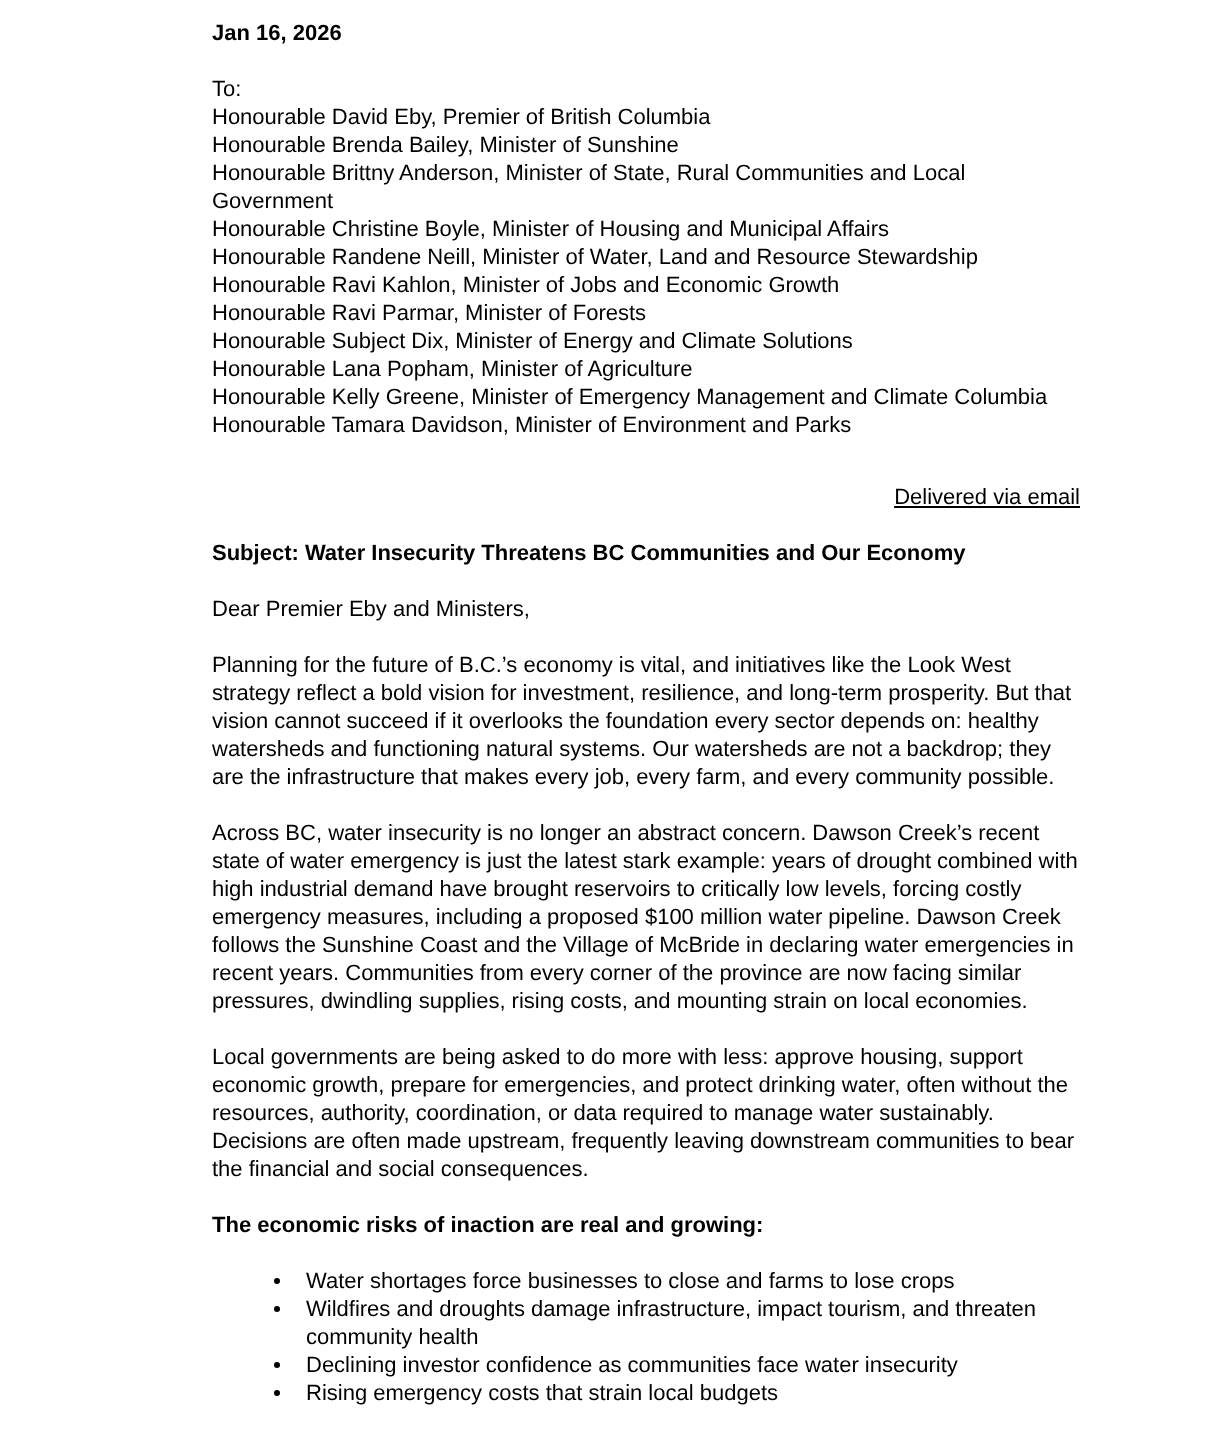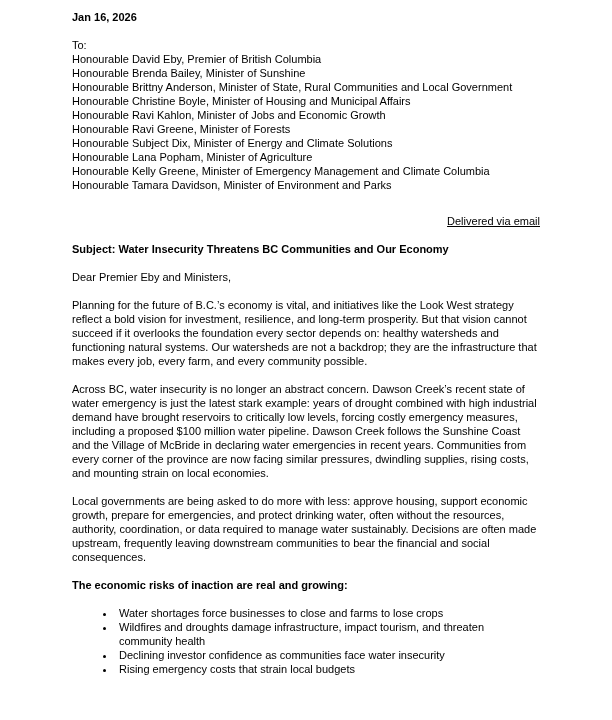--- a/index.html
+++ b/index.html
@@ -1,21 +1,21 @@
 <!DOCTYPE html>
 <html><head>
 <meta charset="utf-8">
 <style>
   html, body { margin: 0; padding: 0; background: #ffffff; }
   .page {
     position: relative;
     width: 612px;
     height: 720px;
     box-sizing: border-box;
-    padding: 10px 72px 0 72px;
+    padding: 10px 72px 0 106px;
     background: #ffffff;
     color: #000000;
     font-family: "Liberation Sans", sans-serif;
     font-size: 11px;
     line-height: 14px;
     overflow: hidden;
   }
   .page p { margin: 0 0 14px 0; }
   .bold { font-weight: bold; }
   .underline { text-decoration: underline; text-align: right; }
@@ -38,22 +38,23 @@
 <div class="page">
 
   <p class="bold">Jan 16, 2026</p>
 
   <div class="recipients">
     <p>To:</p>
     <p>Honourable David Eby, Premier of British Columbia</p>
     <p>Honourable Brenda Bailey, Minister of Sunshine</p>
     <p>Honourable Brittny Anderson, Minister of State, Rural Communities and Local Government</p>
     <p>Honourable Christine Boyle, Minister of Housing and Municipal Affairs</p>
+    <p>Honourable Randene Neill, Minister of Water, Land and Resource Stewardship</p>
     <p>Honourable Ravi Kahlon, Minister of Jobs and Economic Growth</p>
-    <p>Honourable Ravi Greene, Minister of Forests</p>
+    <p>Honourable Ravi Parmar, Minister of Forests</p>
     <p>Honourable Subject Dix, Minister of Energy and Climate Solutions</p>
     <p>Honourable Lana Popham, Minister of Agriculture</p>
     <p>Honourable Kelly Greene, Minister of Emergency Management and Climate Columbia</p>
     <p>Honourable Tamara Davidson, Minister of Environment and Parks</p>
   </div>
 
   <p class="underline">Delivered via email</p>
 
   <p class="bold">Subject: Water Insecurity Threatens BC Communities and Our Economy</p>
 

